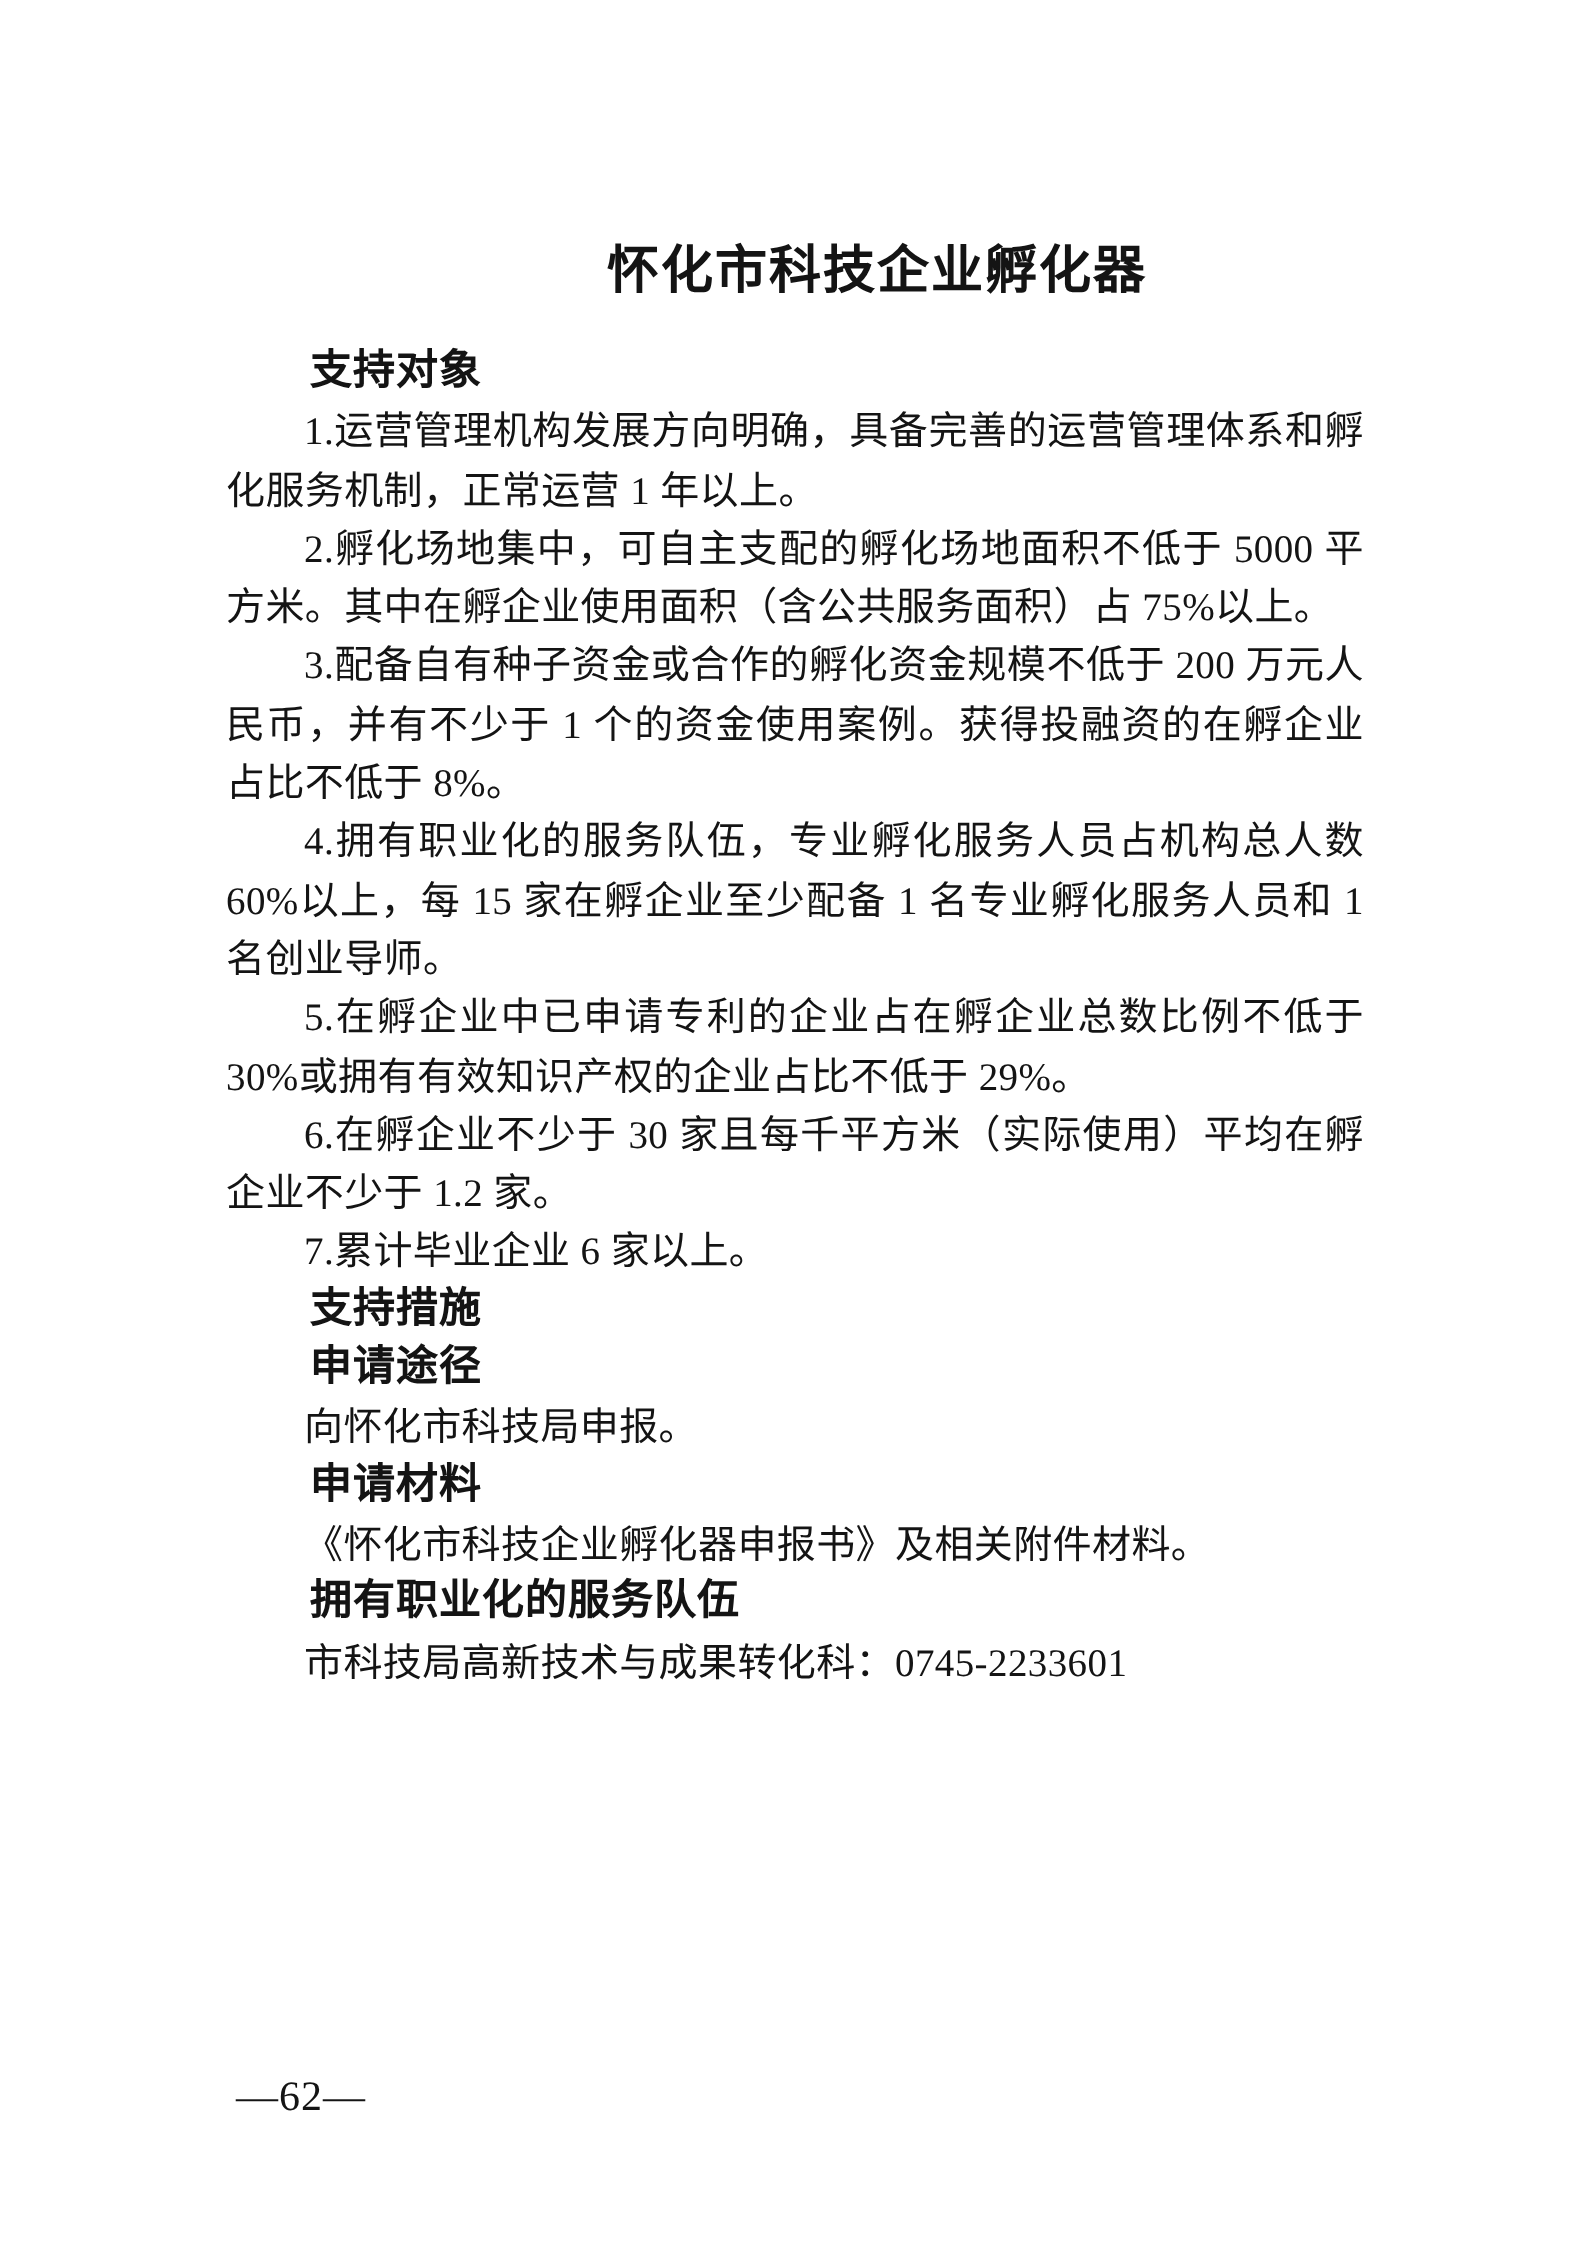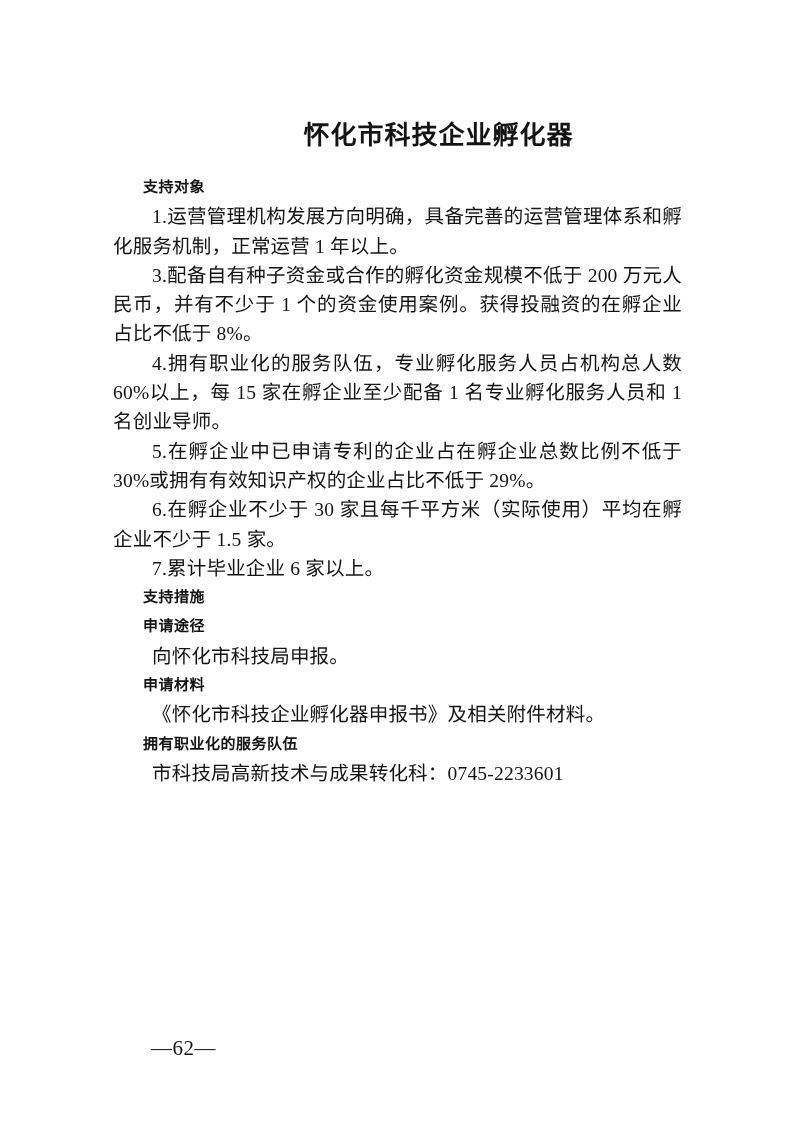--- a/index.html
+++ b/index.html
@@ -39,56 +39,56 @@
   }
   .content p.para {
     margin: 0;
     text-indent: 2em;
     text-align: justify;
     letter-spacing: 0.2px;
   }
   .content h2.heading {
     margin: 0;
     text-indent: 2em;
-    font-size: 15px;
+    font-size: 21px;
     font-weight: bold;
-    font-family: Liberation Serif, serif;
+    font-family: Liberation Mono, monospace;
     letter-spacing: 0.5px;
   }
   .page-number {
     position: absolute;
     left: 118px;
     top: 1036px;
     font-size: 21px;
     letter-spacing: 0.5px;
     font-family: "Liberation Serif", "DejaVu Serif", serif;
-    margin-left: 33px;
   }
 </style>
 </head>
 <body>
 
 <div class="page">
 
   <h1 class="doc-title">怀化市科技企业孵化器</h1>
 
   <div class="content">
 
     <h2 class="heading">支持对象</h2>
 
     <p class="para">1.运营管理机构发展方向明确，具备完善的运营管理体系和孵化服务机制，正常运营 1 年以上。</p>
 
+    <p class="para">2.孵化场地集中，可自主支配的孵化场地面积不低于 5000 平方米。其中在孵企业使用面积（含公共服务面积）占 75%以上。</p>
 
     <p class="para">3.配备自有种子资金或合作的孵化资金规模不低于 200 万元人民币，并有不少于 1 个的资金使用案例。获得投融资的在孵企业占比不低于 8%。</p>
 
     <p class="para">4.拥有职业化的服务队伍，专业孵化服务人员占机构总人数 60%以上，每 15 家在孵企业至少配备 1 名专业孵化服务人员和 1 名创业导师。</p>
 
     <p class="para">5.在孵企业中已申请专利的企业占在孵企业总数比例不低于 30%或拥有有效知识产权的企业占比不低于 29%。</p>
 
-    <p class="para">6.在孵企业不少于 30 家且每千平方米（实际使用）平均在孵企业不少于 1.5 家。</p>
+    <p class="para">6.在孵企业不少于 30 家且每千平方米（实际使用）平均在孵企业不少于 1.2 家。</p>
 
     <p class="para">7.累计毕业企业 6 家以上。</p>
 
     <h2 class="heading">支持措施</h2>
 
 
     <h2 class="heading">申请途径</h2>
 
     <p class="para">向怀化市科技局申报。</p>
 

